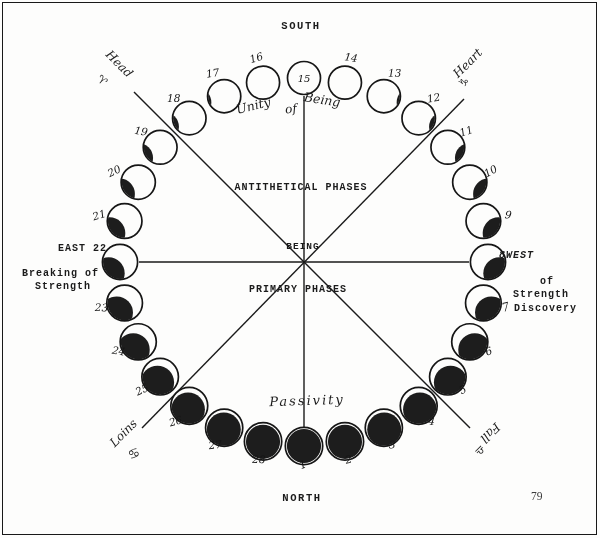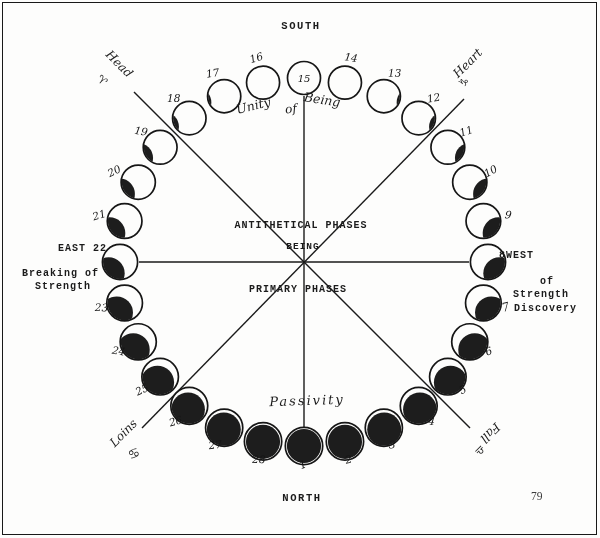--- a/index.html
+++ b/index.html
@@ -239,30 +239,30 @@
       </g>
       <text x="215.66379297183457" y="448.43202398602944" text-anchor="middle" class="num" transform="rotate(-7 215.66379297183457 448.43202398602944)">27</text>
       <g>
         <circle cx="263.0561481520381" cy="441.38673584145556" r="18.672420703400007" fill="#fdfdfc" stroke="#161616" stroke-width="1.7"></circle>
         <circle cx="263.0082227398424" cy="441.8120856391816" r="17.072420703400006" fill="#1d1d1d" clip-path="url(#mclip28)"></circle>
       </g>
       <text x="258.7947760204829" y="463.05702704229384" text-anchor="middle" class="num" transform="rotate(2 258.7947760204829 463.05702704229384)">28</text>
     </svg>
 
   <div class="t c compass" style="left:301px;top:20px;text-align:right;">SOUTH</div>
-  <div class="t c" style="left:301px;top:182px;margin-top:38px;">ANTITHETICAL PHASES</div>
+  <div class="t c" style="left:301px;top:182px;">ANTITHETICAL PHASES</div>
   <div class="t c" style="left:303px;top:241px;font-size:9.5px;">BEING</div>
   <div class="t c" style="left:298px;top:284px;">PRIMARY PHASES</div>
   <div class="t c compass" style="left:302px;top:492px;">NORTH</div>
 
   <div class="t" style="left:58px;top:243px;">EAST 22</div>
   <div class="t" style="left:22px;top:268px;">Breaking of</div>
   <div class="t" style="left:35px;top:281px;">Strength</div>
 
-  <div class="t" style="left:499px;top:250px;">8WEST</div>
+  <div class="t" style="left:499px;top:250px;font-style:italic;">8WEST</div>
   <div class="t" style="left:514px;top:263px;margin-top:40px;">Discovery</div>
   <div class="t" style="left:540px;top:276px;">of</div>
   <div class="t" style="left:513px;top:289px;">Strength</div>
 
   <div class="s" style="left:236px;top:98px;font-size:12.5px;transform:rotate(-14deg);">Unity</div>
   <div class="s" style="left:285px;top:102px;transform:rotate(-6deg);">of</div>
   <div class="s" style="left:304px;top:92px;font-size:12.5px;transform:rotate(9deg);">Being</div>
   <div class="s c" style="left:307px;top:393px;font-size:13px;letter-spacing:2px;transform:translateX(-50%) rotate(-2deg);">Passivity</div>
 
   <div class="s" style="left:103px;top:57px;transform:rotate(45deg);">Head</div>

